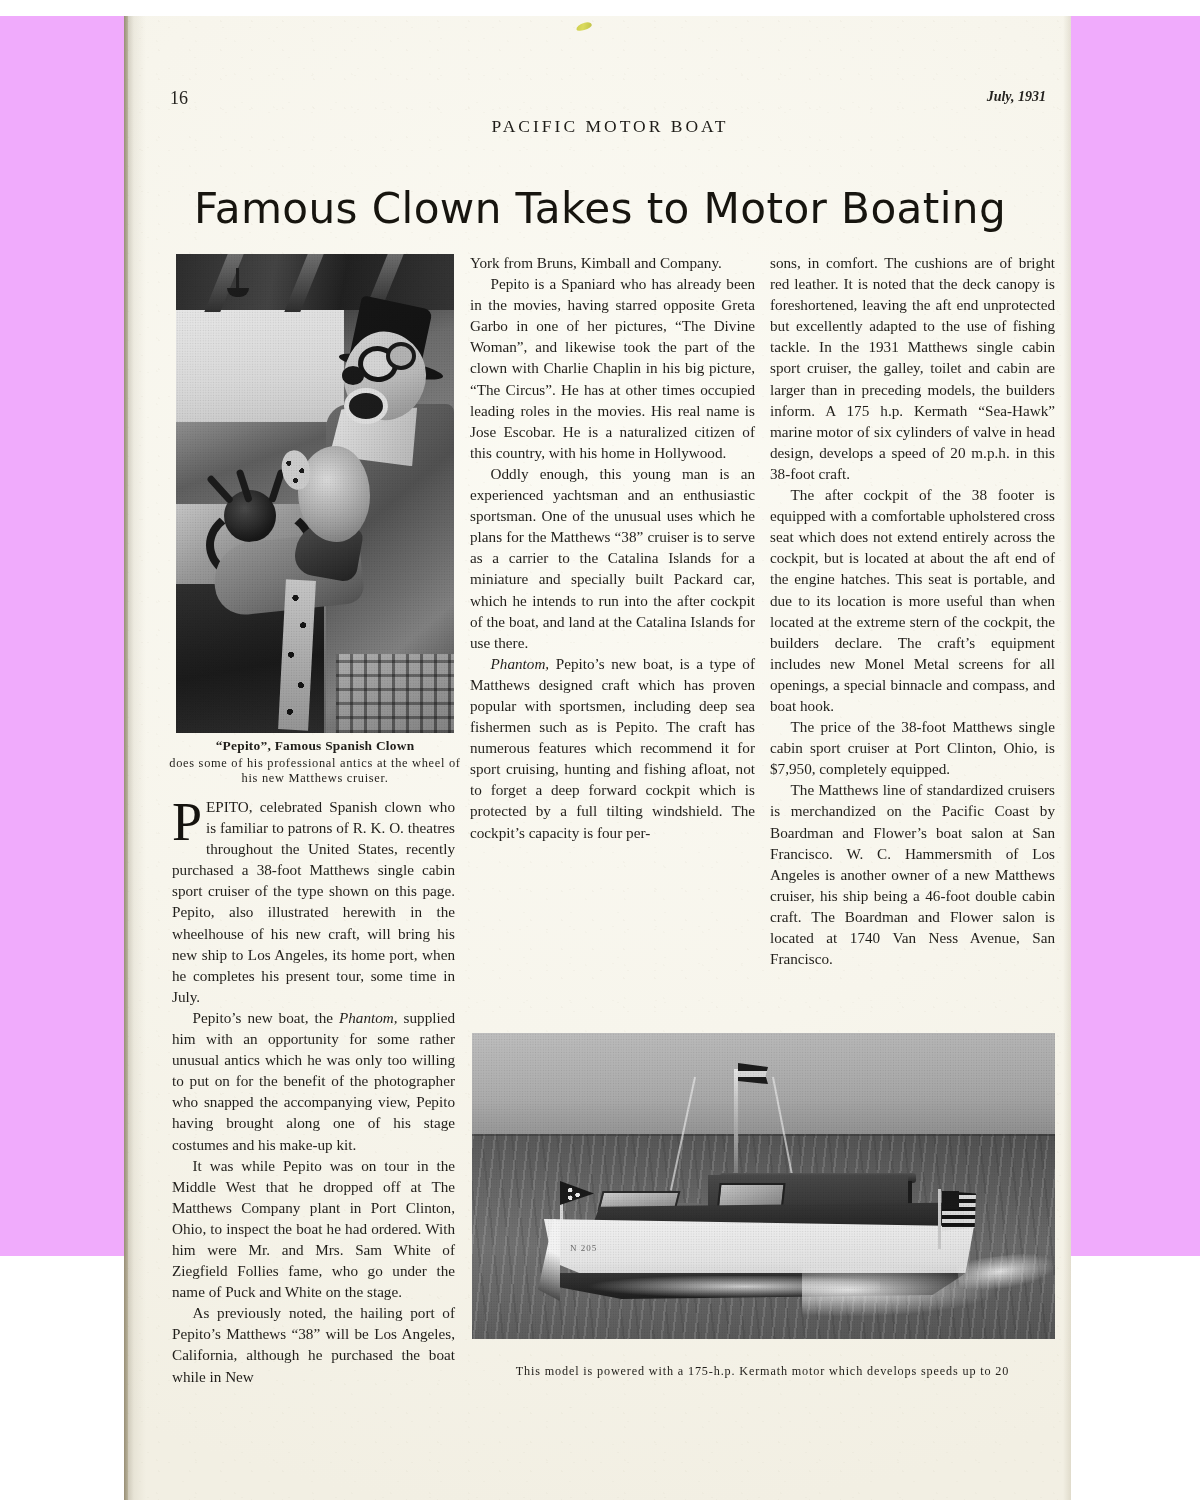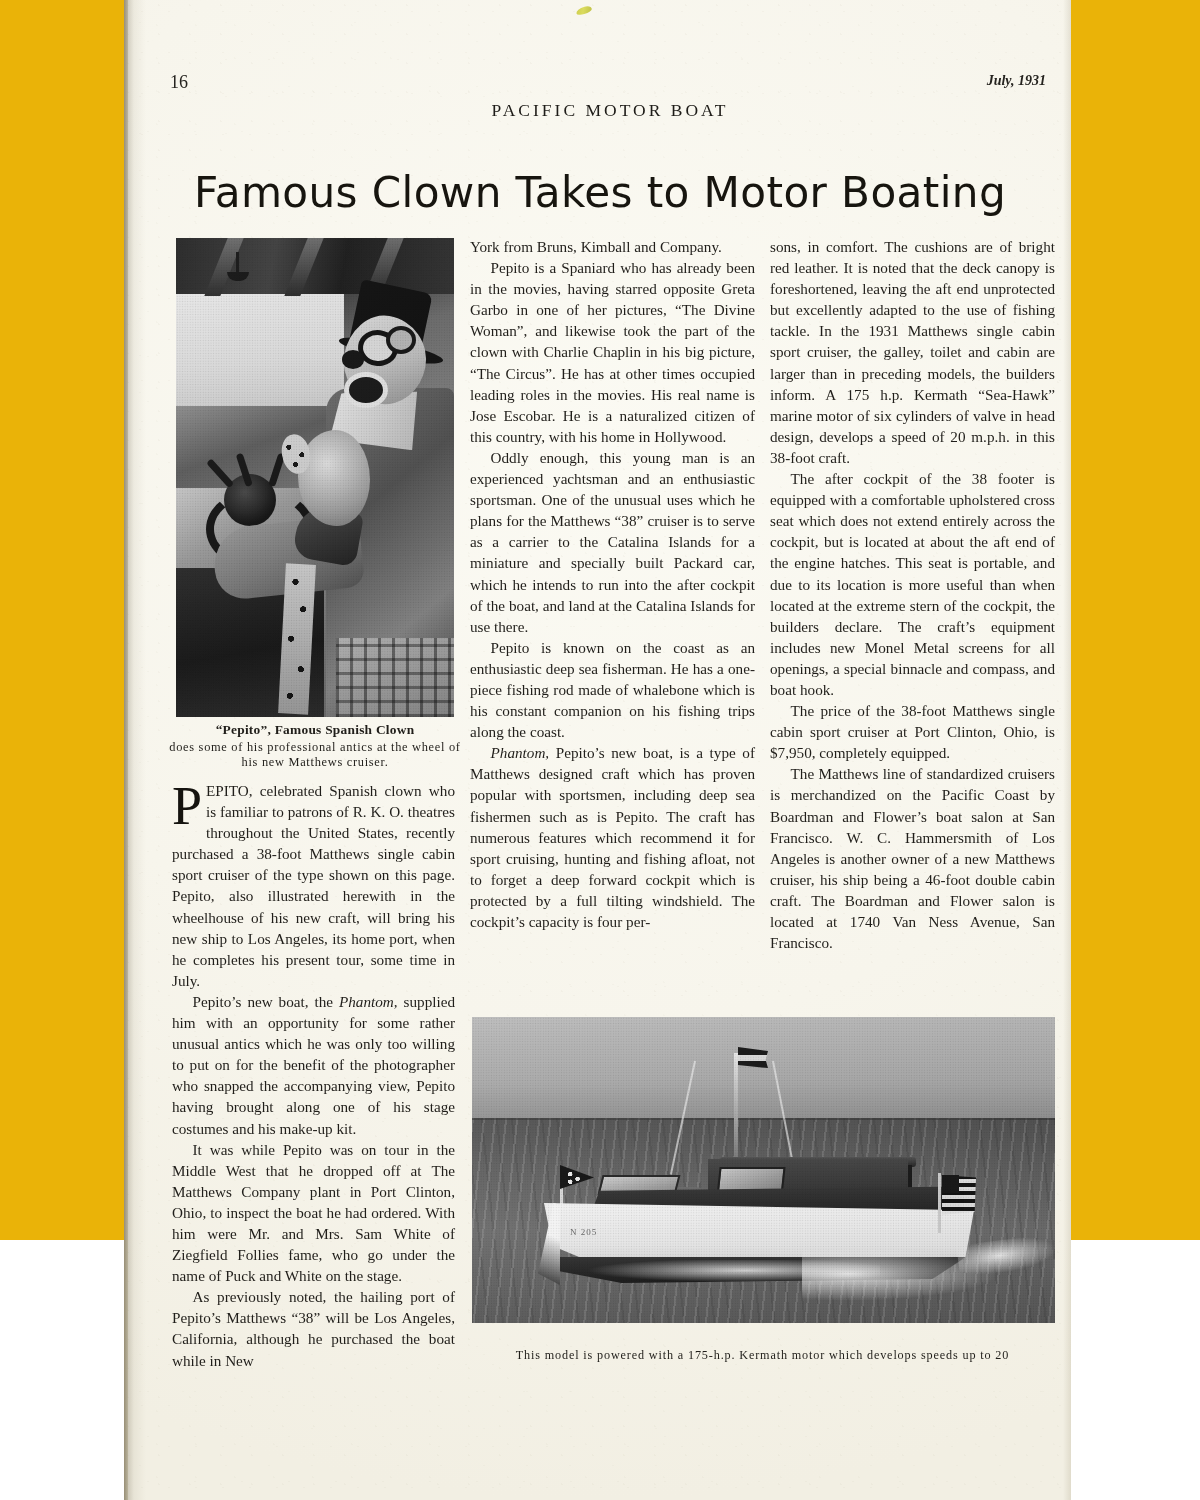--- a/index.html
+++ b/index.html
@@ -10,24 +10,24 @@
   body {
     width: 1200px;
     height: 1500px;
     overflow: hidden;
     font-family: "Liberation Serif", serif;
   }
 
   
   #scan {
     position: absolute;
-    left: 0; top: 0;
+    left: 0; top: 16px;
     width: 1200px;
     height: 1240px;
-    background: #eab308;
+    background: #f0abfc;
   }
   #page {
     position: absolute;
     left: 124px;
     top: 0px;
     width: 947px;
     height: 1500px;
     background:
       radial-gradient(ellipse 120% 70% at 50% 30%, #fbfaf3 0%, #f7f5ec 55%, #f2efe3 100%);
     box-shadow: inset 0 0 0 0 rgba(0,0,0,0);
@@ -644,21 +644,20 @@
     </p>
     <p><span>Pepito’s new boat, the </span><i>Phantom,</i><span> supplied him with an opportunity for some rather unusual antics which he was only too willing to put on for the benefit of the photographer who snapped the accompanying view, Pepito having brought along one of his stage costumes and his make-up kit.</span></p>
     <p><span>It was while Pepito was on tour in the Middle West that he dropped off at The Matthews Company plant in Port Clinton, Ohio, to inspect the boat he had ordered. With him were Mr. and Mrs. Sam White of Ziegfield Follies fame, who go under the name of Puck and White on the stage.</span></p>
     <p><span>As previously noted, the hailing port of Pepito’s Matthews “38” will be Los Angeles, California, although he purchased the boat while in New</span></p>
   </div>
 
   <div class="col" id="col2">
     <p class="noindent"><span>York from Bruns, Kimball and Company.</span></p>
     <p><span>Pepito is a Spaniard who has already been in the movies, having starred opposite Greta Garbo in one of her pictures, “The Divine Woman”, and likewise took the part of the clown with Charlie Chaplin in his big picture, “The Circus”. He has at other times occupied leading roles in the movies. His real name is Jose Escobar. He is a naturalized citizen of this country, with his home in Hollywood.</span></p>
     <p><span>Oddly enough, this young man is an experienced yachtsman and an enthusiastic sportsman. One of the unusual uses which he plans for the Matthews “38” cruiser is to serve as a carrier to the Catalina Islands for a miniature and specially built Packard car, which he intends to run into the after cockpit of the boat, and land at the Catalina Islands for use there.</span></p>
-    <p><span>Pepito is known on the coast as an enthusiastic deep sea fisherman. He has a one-piece fishing rod made of whalebone which is his constant companion on his fishing trips along the coast.</span></p>
     <p><i>Phantom,</i><span> Pepito’s new boat, is a type of Matthews designed craft which has proven popular with sportsmen, including deep sea fishermen such as is Pepito. The craft has numerous features which recommend it for sport cruising, hunting and fishing afloat, not to forget a deep forward cockpit which is protected by a full tilting windshield. The cockpit’s capacity is four per-</span></p>
   </div>
 
   <div class="col" id="col3">
     <p class="noindent"><span>sons, in comfort. The cushions are of bright red leather. It is noted that the deck canopy is foreshortened, leaving the aft end unprotected but excellently adapted to the use of fishing tackle. In the 1931 Matthews single cabin sport cruiser, the galley, toilet and cabin are larger than in preceding models, the builders inform. A 175 h.p. Kermath “Sea-Hawk” marine motor of six cylinders of valve in head design, develops a speed of 20 m.p.h. in this 38-foot craft.</span></p>
     <p><span>The after cockpit of the 38 footer is equipped with a comfortable upholstered cross seat which does not extend entirely across the cockpit, but is located at about the aft end of the engine hatches. This seat is portable, and due to its location is more useful than when located at the extreme stern of the cockpit, the builders declare. The craft’s equipment includes new Monel Metal screens for all openings, a special binnacle and compass, and boat hook.</span></p>
     <p><span>The price of the 38-foot Matthews single cabin sport cruiser at Port Clinton, Ohio, is $7,950, completely equipped.</span></p>
     <p><span>The Matthews line of standardized cruisers is merchandized on the Pacific Coast by Boardman and Flower’s boat salon at San Francisco. W. C. Hammersmith of Los Angeles is another owner of a new Matthews cruiser, his ship being a 46-foot double cabin craft. The Boardman and Flower salon is located at 1740 Van Ness Avenue, San Francisco.</span></p>
   </div>
 

